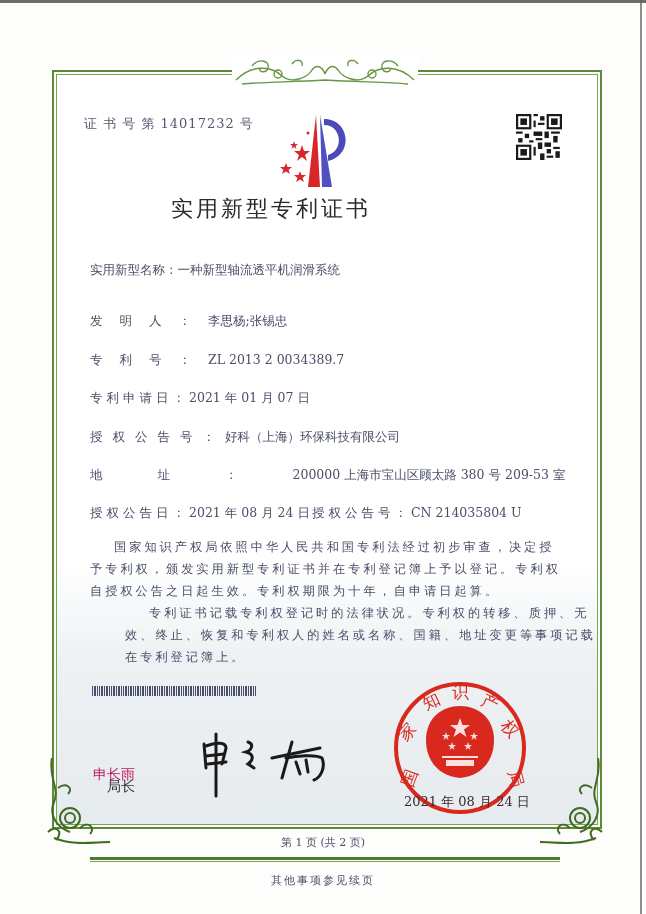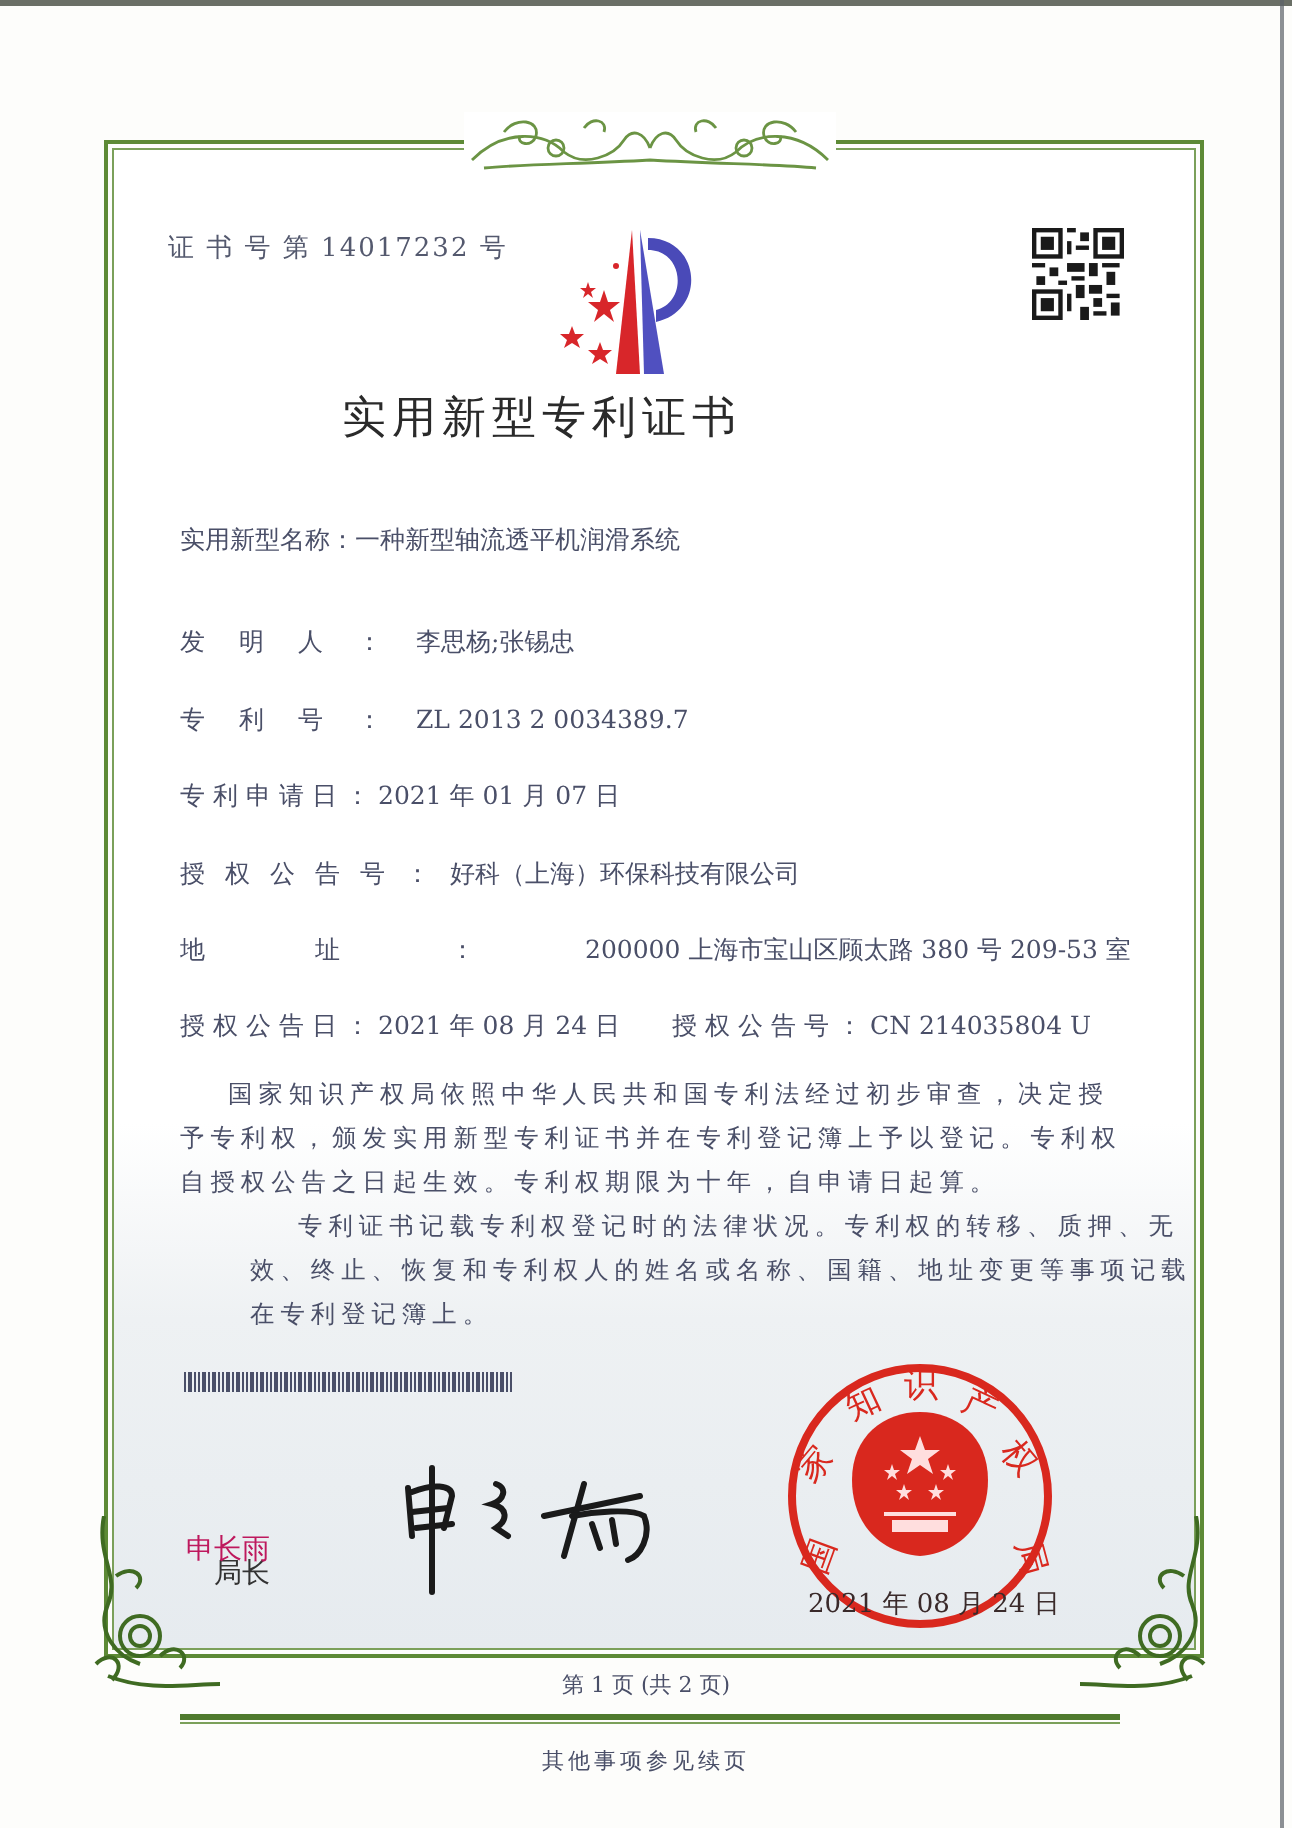--- a/index.html
+++ b/index.html
@@ -180,21 +180,21 @@
 </div>
 <div class="field" style="top:429px; letter-spacing:0;">
   <span class="lbl" style="letter-spacing:10px;">授权公告号：</span><span class="val">好科（上海）环保科技有限公司</span>
 </div>
 <div class="field" style="top:467px;text-align:right;">
   <span class="lbl" style="letter-spacing:55px;">地址：</span><span class="val">200000 上海市宝山区顾太路 380 号 209-53 室</span>
 </div>
 <div class="field sp2" style="top:505px;">
   <span class="lbl">授权公告日：</span><span class="val">2021 年 08 月 24 日</span>
 </div>
-<div class="field sp2" style="top:505px; left:336px;text-decoration:underline;">
+<div class="field sp2" style="top:505px; left:312px;text-decoration:underline;">
   <span class="lbl">授权公告号：</span><span class="val">CN 214035804 U</span>
 </div>
 
 <div class="para" style="top:536px;">国家知识产权局依照中华人民共和国专利法经过初步审查，决定授予专利权，颁发实用新型专利证书并在专利登记簿上予以登记。专利权自授权公告之日起生效。专利权期限为十年，自申请日起算。</div>
 <div class="para" style="top:602px;margin-left:35px;">专利证书记载专利权登记时的法律状况。专利权的转移、质押、无效、终止、恢复和专利权人的姓名或名称、国籍、地址变更等事项记载在专利登记簿上。</div>
 
 <svg class="barcode" viewBox="0 0 164 10" preserveAspectRatio="none">
   <g fill="#4a4f68">
     <rect x="0" y="0" width="1" height="10"></rect>
       <rect x="2" y="0" width="2" height="10"></rect>

